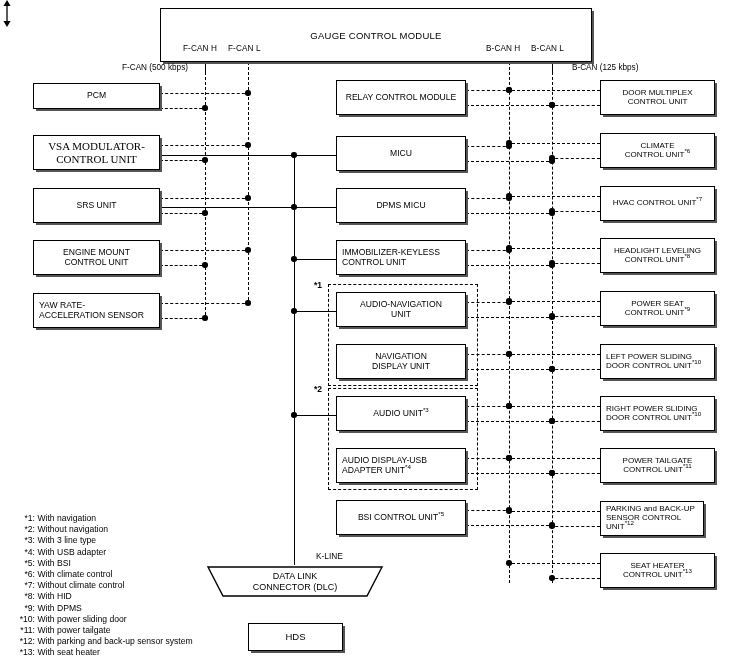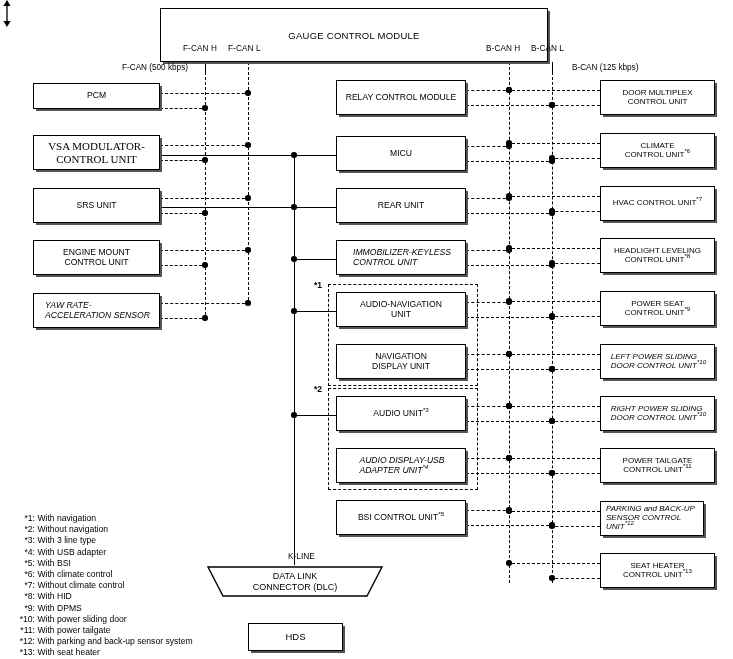--- a/index.html
+++ b/index.html
@@ -6,24 +6,24 @@
   body{width:733px;height:659px;position:relative;overflow:hidden;
        font-family:"Liberation Sans","DejaVu Sans",sans-serif;color:#000;}
   #canvas{position:absolute;left:0;top:0;width:733px;height:659px;}
 
   
   .box{position:absolute;border:1.4px solid #000;background:#fff;
        box-shadow:2.5px 2.5px 0 -0.5px #555;
        display:flex;align-items:center;justify-content:center;
        text-align:center;line-height:1.12;box-sizing:border-box;z-index:6;}
   .box span{display:block;padding:0 3px;}
-  .box.left-align{justify-content:center;font-style:italic;}
+  .box.left-align{justify-content:flex-start;}
   .box.left-align span{text-align:left;padding-left:5px;}
 
-  .gauge{position:absolute;left:160px;top:8px;width:388px;height:54px;
+  .gauge{position:absolute;left:160px;top:8px;width:432px;height:54px;
          border:1.4px solid #000;background:#fff;box-shadow:2.5px 2.5px 0 -0.5px #555;
          box-sizing:border-box;z-index:6;}
   .gauge-title{position:absolute;left:0;right:0;top:21px;text-align:center;
                font-size:9.5px;letter-spacing:.25px;}
 
   .pinlabel{position:absolute;font-size:8.2px;white-space:nowrap;z-index:7;letter-spacing:.1px;}
   .buslabel{position:absolute;font-size:8.2px;white-space:nowrap;z-index:7;}
 
   
   .vdash{position:absolute;width:0;border-left:1.6px dashed #000;z-index:3;}
@@ -111,21 +111,21 @@
     <div class="dot" style="left: 509px; top: 90px;"></div>
     <div class="dot" style="left: 552px; top: 105px;"></div>
     <div class="box" style="left: 336px; top: 136px; width: 130px; height: 35px; font-size: 8.6px;">
       <span>MICU</span>
     </div>
     <div class="hdash" style="left: 466px; top: 146px; width: 45px;"></div>
     <div class="hdash" style="left: 466px; top: 161px; width: 88px;"></div>
     <div class="dot" style="left: 509px; top: 146px;"></div>
     <div class="dot" style="left: 552px; top: 161px;"></div>
     <div class="box" style="left: 336px; top: 188px; width: 130px; height: 35px; font-size: 8.6px;">
-      <span>REAR UNIT</span>
+      <span>DPMS MICU</span>
     </div>
     <div class="hdash" style="left: 466px; top: 198px; width: 45px;"></div>
     <div class="hdash" style="left: 466px; top: 213px; width: 88px;"></div>
     <div class="dot" style="left: 509px; top: 198px;"></div>
     <div class="dot" style="left: 552px; top: 213px;"></div>
     <div class="box left-align" style="left: 336px; top: 240px; width: 130px; height: 35px; font-size: 8.6px;">
       <span>IMMOBILIZER-KEYLESS<br>CONTROL UNIT</span>
     </div>
     <div class="hdash" style="left: 466px; top: 250px; width: 45px;"></div>
     <div class="hdash" style="left: 466px; top: 265px; width: 88px;"></div>
@@ -230,21 +230,21 @@
     <div class="dot" style="left: 509px; top: 511px;"></div>
     <div class="dot" style="left: 552px; top: 526px;"></div>
     <div class="box" style="left: 600px; top: 553px; width: 115px; height: 35px; font-size: 8px;">
       <span>SEAT HEATER<br>CONTROL UNIT<sup>*13</sup></span>
     </div>
     <div class="hdash" style="left: 507px; top: 563px; width: 93px;"></div>
     <div class="hdash" style="left: 550px; top: 578px; width: 50px;"></div>
     <div class="dot" style="left: 509px; top: 563px;"></div>
     <div class="dot" style="left: 552px; top: 578px;"></div>
     <div class="vsolid" style="left: 294px; top: 155px; height: 410px;"></div>
-    <div class="kline" style="left: 288px; top: 551px; text-align: center;">K-LINE</div>
+    <div class="kline" style="left: 316px; top: 551px; text-align: center;">K-LINE</div>
     <div class="hsolid" style="left: 160px; top: 155px; width: 134px;"></div>
     <div class="hsolid" style="left: 294px; top: 155px; width: 42px;"></div>
     <div class="dot" style="left: 294px; top: 155px;"></div>
     <div class="hsolid" style="left: 160px; top: 207px; width: 134px;"></div>
     <div class="hsolid" style="left: 294px; top: 207px; width: 42px;"></div>
     <div class="dot" style="left: 294px; top: 207px;"></div>
     <div class="hsolid" style="left: 294px; top: 259px; width: 42px;"></div>
     <div class="dot" style="left: 294px; top: 259px;"></div>
     <div class="hsolid" style="left: 294px; top: 311px; width: 42px;"></div>
     <div class="dot" style="left: 294px; top: 311px;"></div>

